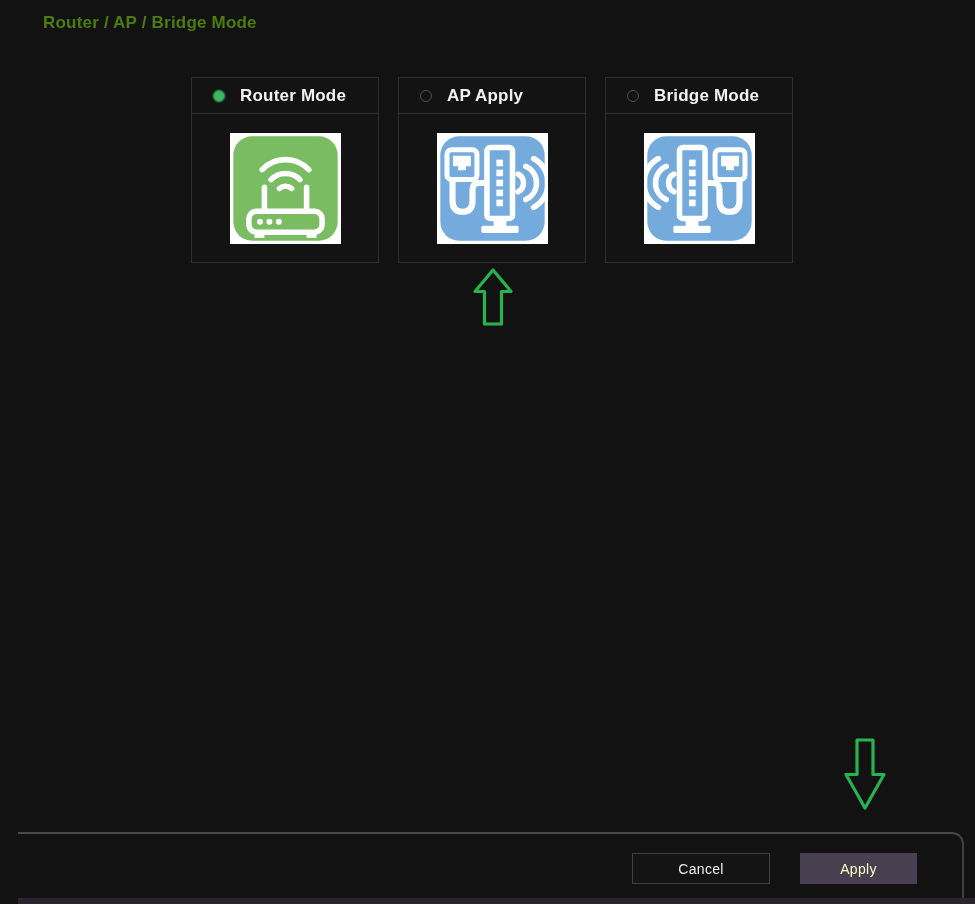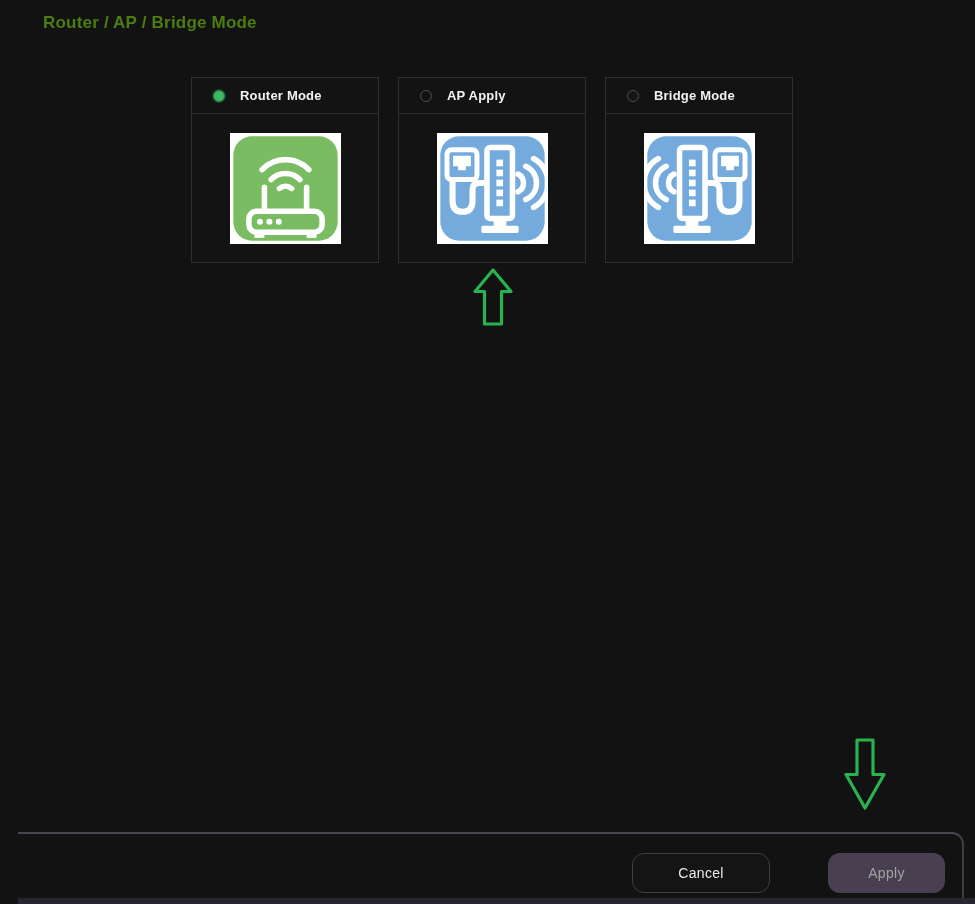--- a/index.html
+++ b/index.html
@@ -25,49 +25,49 @@
   }
   .radio{
     width:12px;height:12px;border-radius:50%;box-sizing:border-box;
     border:1px solid #4d4d4d;background:transparent;flex:0 0 auto;
   }
   .radio.checked{
     background:#3eb761;border:1px solid #27824a;
     box-shadow:0 0 0 1px rgba(30,90,50,.6);
   }
   .mode-label{
-    margin-left:15px;font-size:13px;font-weight:700;color:#f2f2f2;
+    margin-left:15px;font-size:17px;font-weight:700;color:#f2f2f2;
     letter-spacing:.2px;
   }
   .card-body{
     height:148px;display:flex;align-items:center;justify-content:center;
   }
   .icon-tile{
     width:111px;height:111px;background:#ffffff;display:block;
   }
   .arrow{position:absolute;}
   .up-arrow{left:473px;top:268px;}
   .down-arrow{left:844px;top:738px;}
   .footer-panel{
     position:absolute;left:18px;top:832px;width:946px;height:80px;
     border-top:2px solid #4a4650;border-right:2px solid #413d46;
     border-top-right-radius:12px;box-sizing:border-box;
   }
   .btn{
-    position:absolute;top:853px;height:40px;border-radius:12px;
+    position:absolute;top:853px;height:31px;border-radius:0;
     font-family:"Liberation Sans", sans-serif;font-size:14px;
     display:flex;align-items:center;justify-content:center;cursor:pointer;
     letter-spacing:.3px;
   }
   .btn-cancel{
     left:632px;width:138px;background:#141414;
     border:1px solid #413e45;color:#ece9ee;box-sizing:border-box;
   }
   .btn-apply{
-    left:828px;width:117px;background:#484051;border:none;color:#a3a3a3;
+    left:800px;width:117px;background:#484051;border:none;color:#fef9c3;
   }
   .bottom-strip{
     position:absolute;left:18px;top:898px;width:957px;height:6px;
     background:#29252e;
   }
 </style>
 </head>
 <body>
 
 <div class="page-title">Router / AP / Bridge Mode</div>

